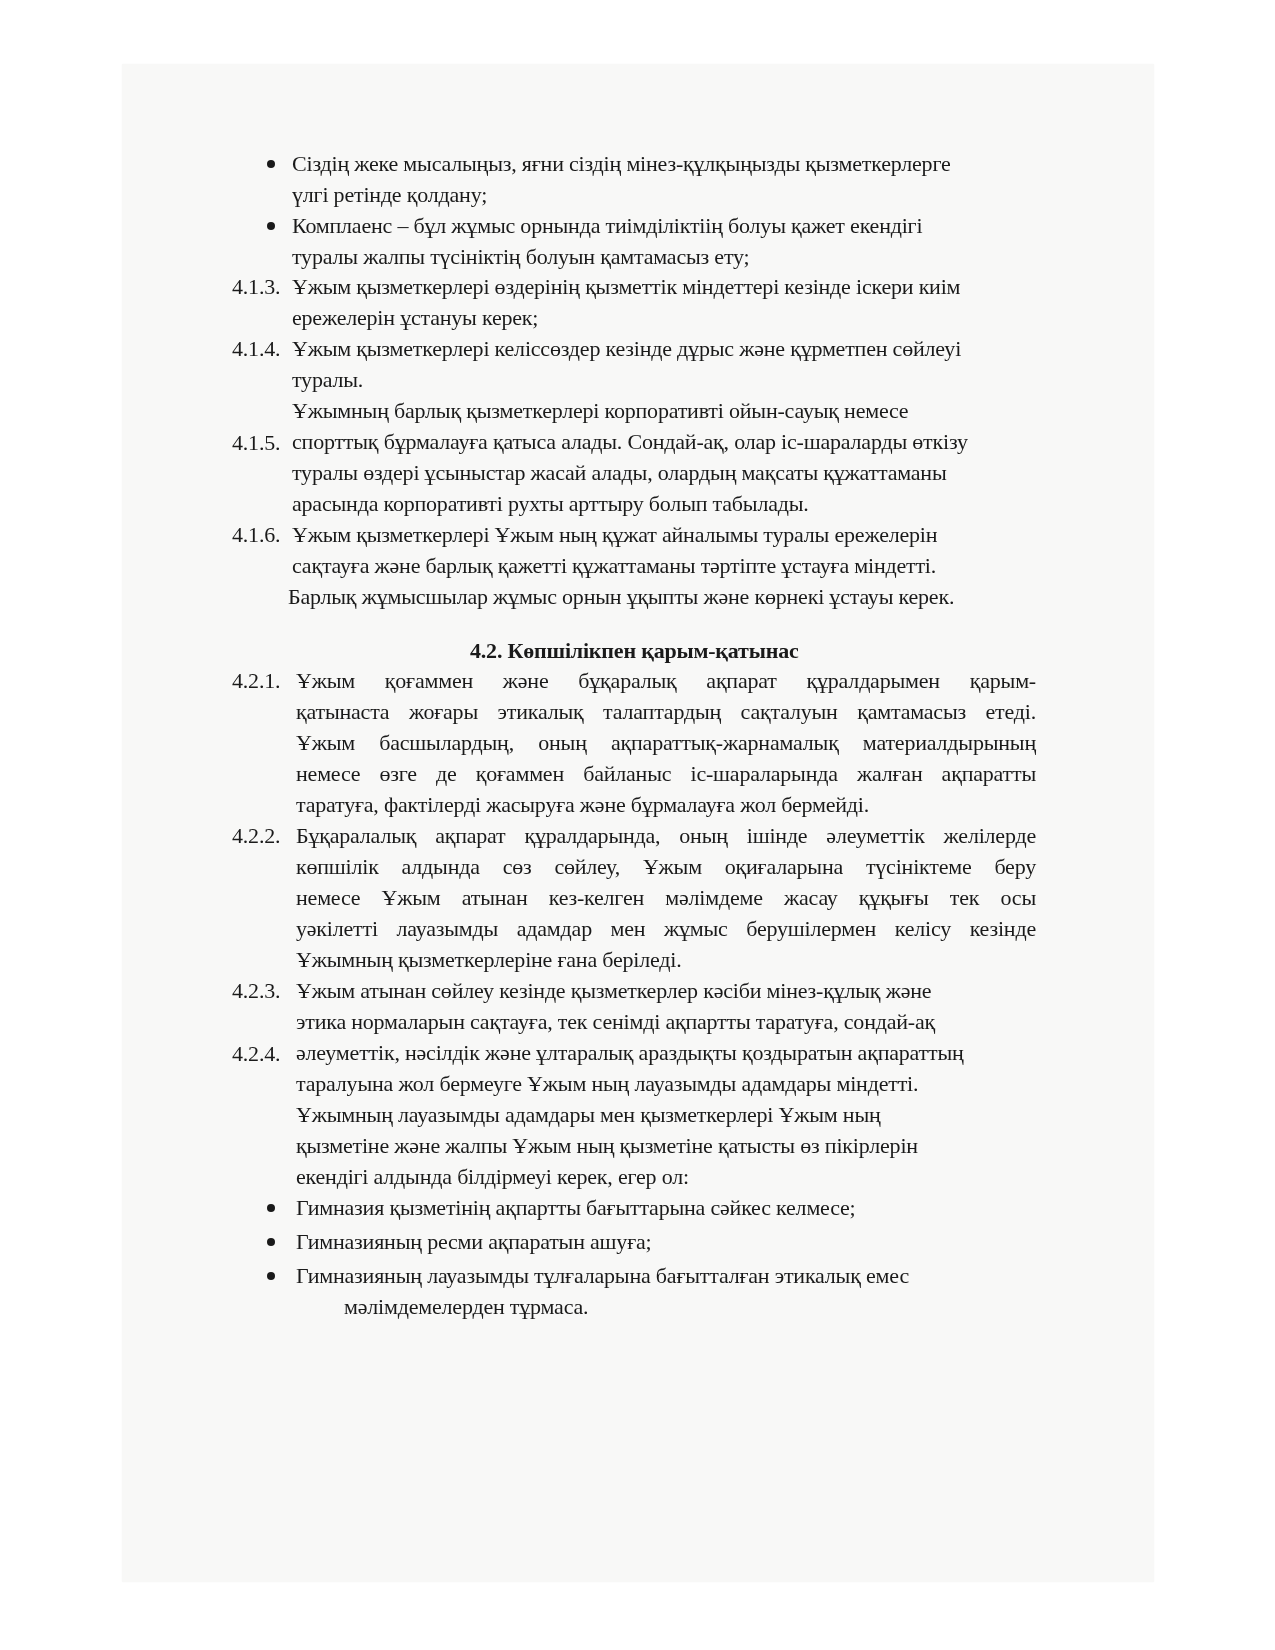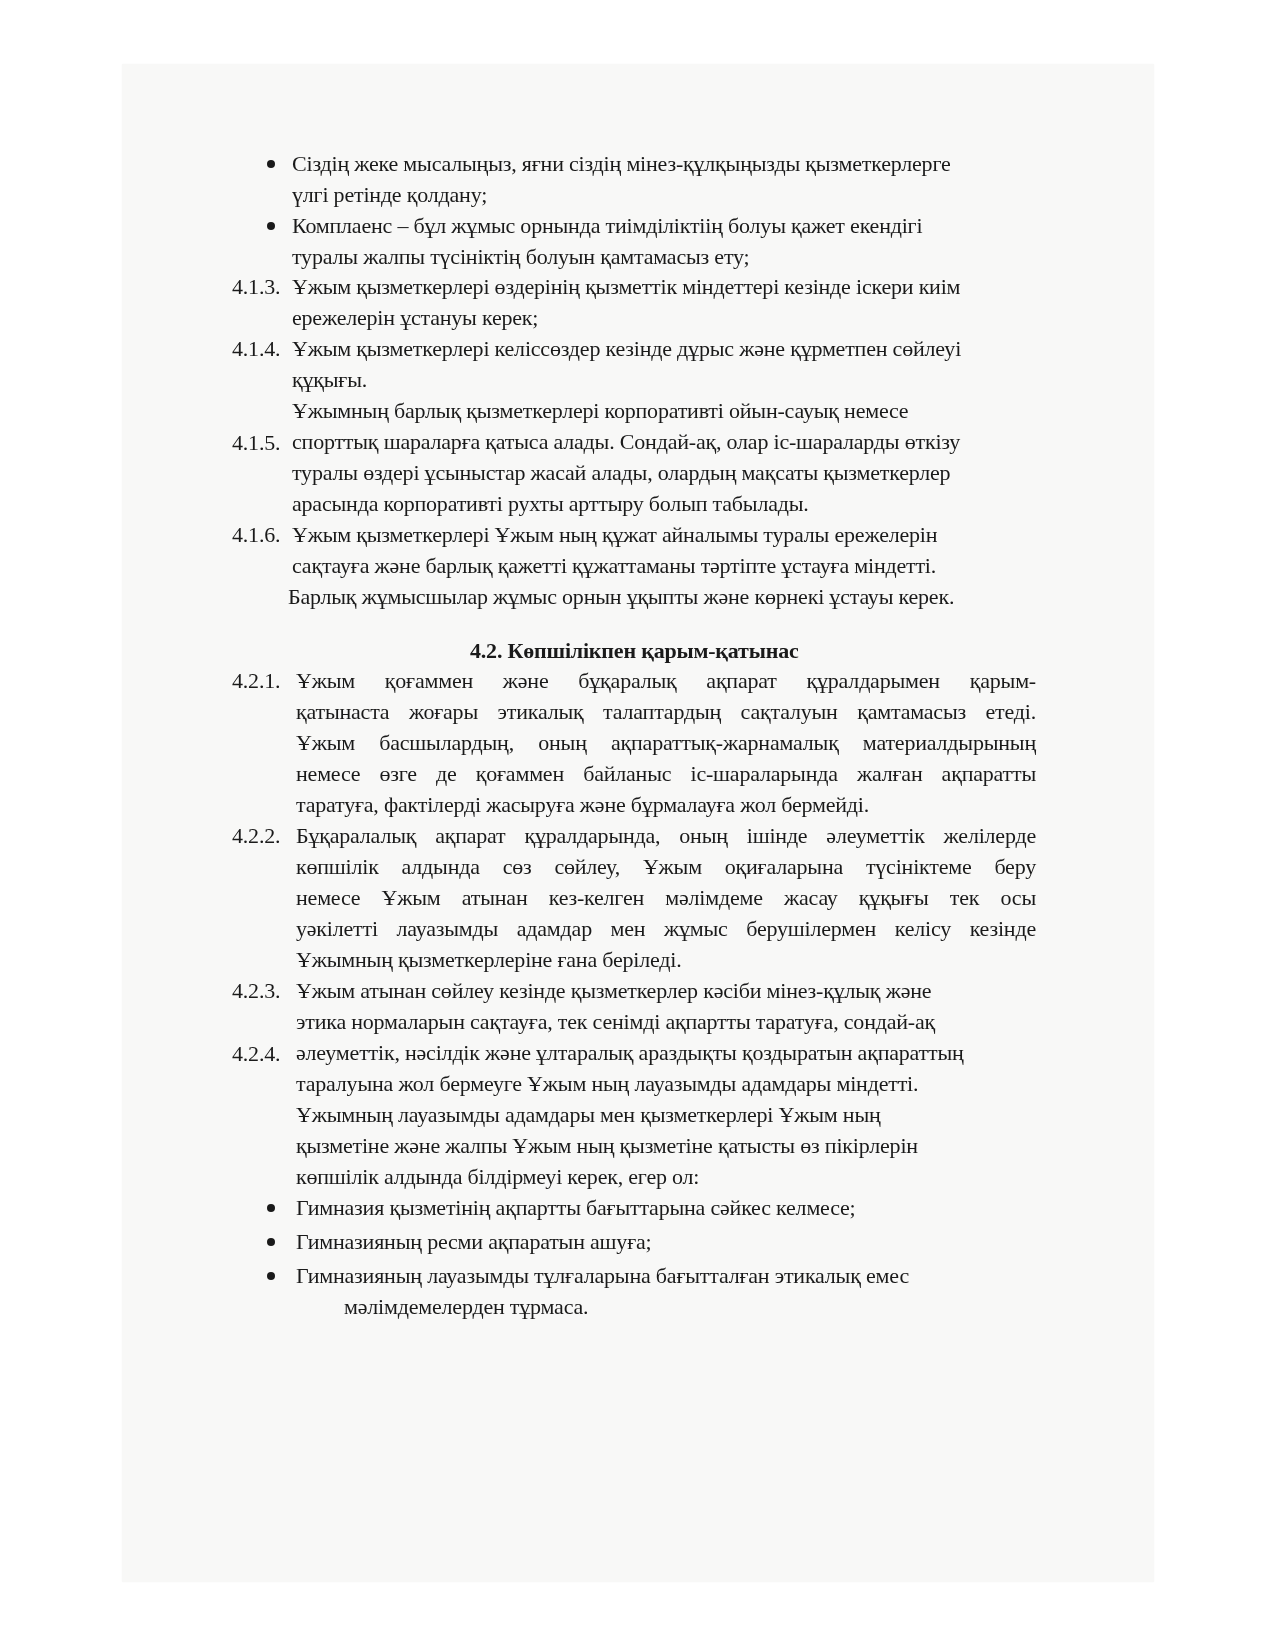--- a/index.html
+++ b/index.html
@@ -94,28 +94,28 @@
 
   <div>
     <div class="num" style="left:232px; top:272px;">4.1.3.</div>
     <div class="line" style="left:292px; top:272px;">Ұжым  қызметкерлері өздерінің қызметтік міндеттері кезінде іскери киім</div>
     <div class="line" style="left:292px; top:303px;">ережелерін ұстануы керек;</div>
   </div>
 
   <div>
     <div class="num" style="left:232px; top:334px;">4.1.4.</div>
     <div class="line" style="left:292px; top:334px;">Ұжым  қызметкерлері келіссөздер кезінде дұрыс және құрметпен сөйлеуі</div>
-    <div class="line" style="left:292px; top:365px;">құқығы.</div>
+    <div class="line" style="left:292px; top:365px;">туралы.</div>
   </div>
 
   <div>
     <div class="num" style="left:232px; top:396px;margin-top:32px;">4.1.5.</div>
     <div class="line" style="left:292px; top:396px;">Ұжымның барлық қызметкерлері корпоративті ойын-сауық немесе</div>
-    <div class="line" style="left:292px; top:427px;">спорттық шараларға қатыса алады. Сондай-ақ, олар іс-шараларды өткізу</div>
-    <div class="line" style="left:292px; top:458px;">туралы өздері ұсыныстар жасай алады, олардың мақсаты қызметкерлер</div>
+    <div class="line" style="left:292px; top:427px;">спорттық бұрмалауға қатыса алады. Сондай-ақ, олар іс-шараларды өткізу</div>
+    <div class="line" style="left:292px; top:458px;">туралы өздері ұсыныстар жасай алады, олардың мақсаты құжаттаманы</div>
     <div class="line" style="left:292px; top:489px;font-family:Liberation Serif, serif;">арасында корпоративті рухты арттыру болып табылады.</div>
   </div>
 
   <div>
     <div class="num" style="left:232px; top:520px;">4.1.6.</div>
     <div class="line" style="left:292px; top:520px;">Ұжым  қызметкерлері Ұжым ның құжат айналымы туралы ережелерін</div>
     <div class="line" style="left:292px; top:551px;">сақтауға және барлық қажетті құжаттаманы тәртіпте ұстауға міндетті.</div>
     <div class="line" style="left:288px; top:582px;">Барлық жұмысшылар жұмыс орнын ұқыпты және көрнекі ұстауы керек.</div>
   </div>
 
@@ -144,21 +144,21 @@
     <div class="line" style="left:296px; top:976px;">Ұжым  атынан сөйлеу кезінде қызметкерлер кәсіби мінез-құлық және</div>
     <div class="line" style="left:296px; top:1007px;">этика нормаларын сақтауға, тек сенімді ақпартты таратуға, сондай-ақ</div>
     <div class="line" style="left:296px; top:1038px;">әлеуметтік, нәсілдік және ұлтаралық араздықты қоздыратын ақпараттың</div>
     <div class="line" style="left:296px; top:1069px;">таралуына жол бермеуге Ұжым ның лауазымды адамдары міндетті.</div>
   </div>
 
   <div>
     <div class="num" style="left:232px; top:1039px;">4.2.4.</div>
     <div class="line" style="left:296px; top:1100px;">Ұжымның лауазымды адамдары мен қызметкерлері Ұжым ның</div>
     <div class="line" style="left:296px; top:1131px;">қызметіне және жалпы Ұжым ның қызметіне қатысты өз пікірлерін</div>
-    <div class="line" style="left:296px; top:1162px;">көпшілік алдында білдірмеуі керек, егер ол:</div>
+    <div class="line" style="left:296px; top:1162px;">екендігі алдында білдірмеуі керек, егер ол:</div>
   </div>
 
   <div>
     <div>
       <span class="bullet" style="left:267px; top:1204px;"></span>
       <div class="line" style="left:296px; top:1193px;">Гимназия қызметінің ақпартты бағыттарына сәйкес келмесе;</div>
     </div>
     <div>
       <span class="bullet" style="left:267px; top:1238px;"></span>
       <div class="line" style="left:296px; top:1227px;">Гимназияның ресми ақпаратын ашуға;</div>

